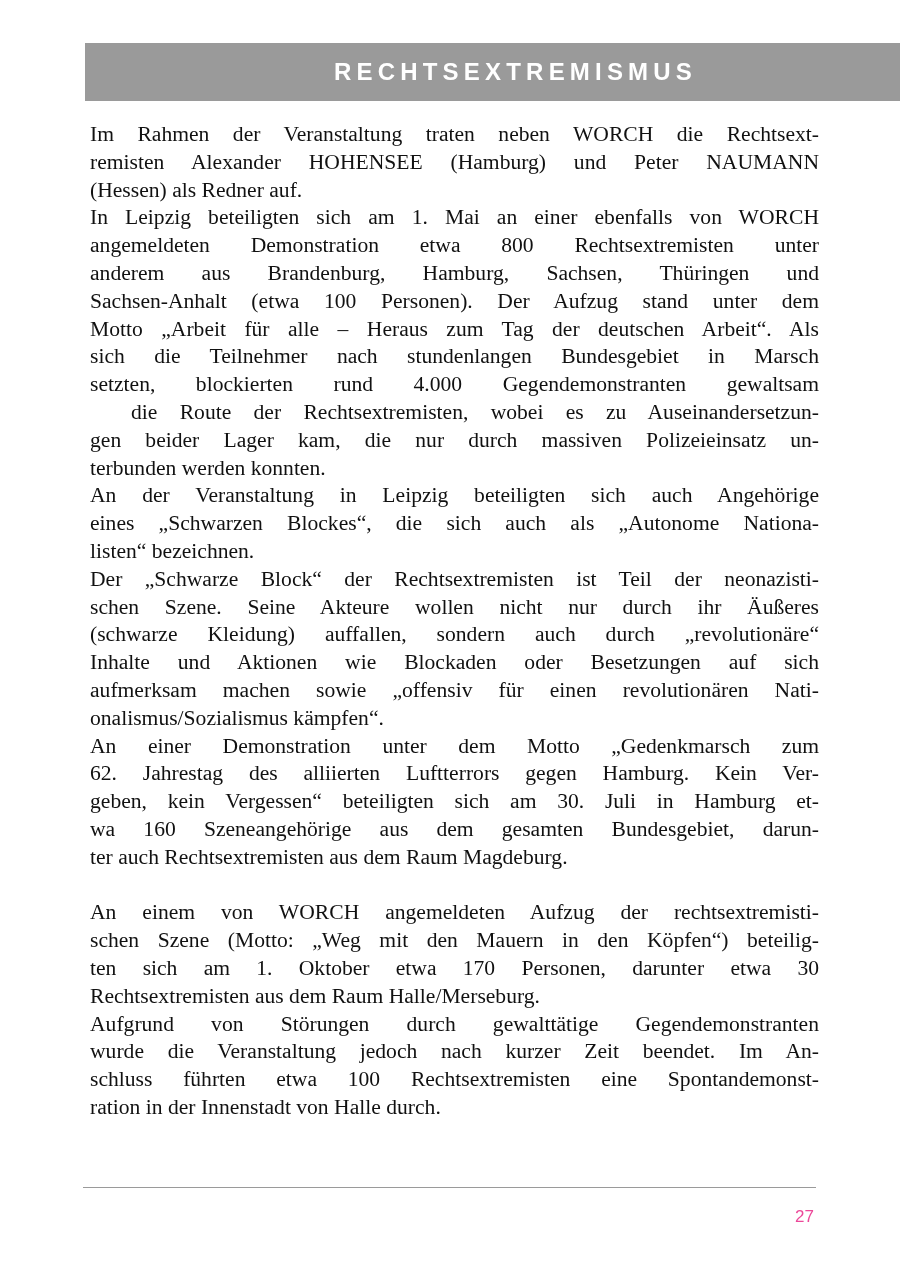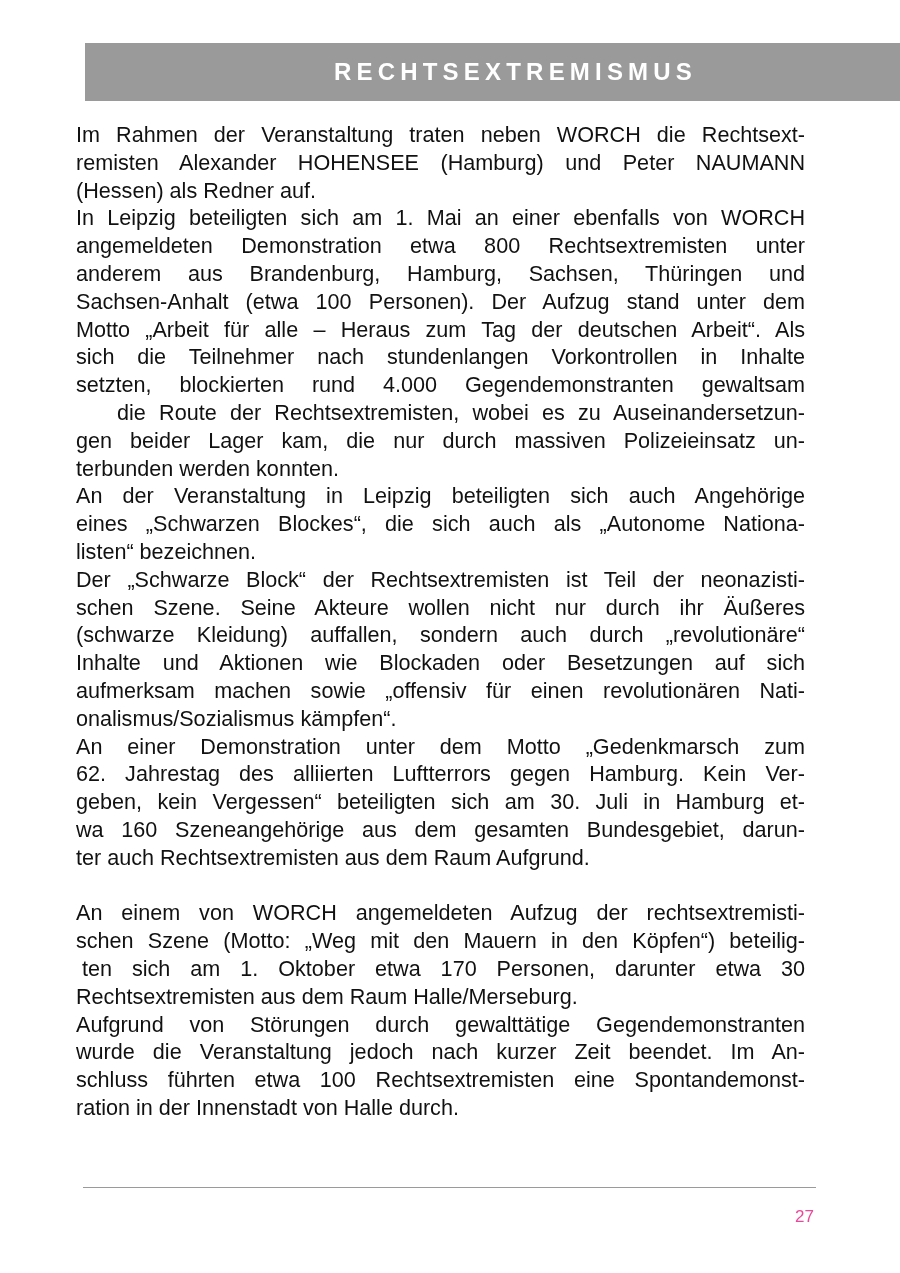--- a/index.html
+++ b/index.html
@@ -6,22 +6,22 @@
   body { width: 900px; height: 1273px; position: relative; overflow: hidden; }
   .header-bar {
     position: absolute; left: 85px; top: 43px; width: 856px; height: 58px;
     background: #9a9a9a; display: flex; align-items: center; justify-content: center;
   }
   .header-title {
     font-family: "Liberation Sans", sans-serif; font-weight: bold; font-size: 24px;
     color: #ffffff; letter-spacing: 5.2px; padding-left: 5px;
   }
   .body-text {
-    position: absolute; left: 76px; top: 121px; width: 729px;
-    font-family: Liberation Sans, sans-serif; font-size: 21.6px; line-height: 27.8px;
+    position: absolute; left: 90px; top: 121px; width: 729px;
+    font-family: Liberation Serif, serif; font-size: 21.6px; line-height: 27.8px;
     color: #111111; text-align: justify; hyphens: manual;
   }
   .para { margin: 0; }
   .para .ln { display: block; text-align: justify; text-align-last: justify; white-space: nowrap; overflow: visible; }
   .para .ln.last { text-align-last: left; }
   .spacer { height: 27.8px; }
   .rule {
     position: absolute; left: 83px; top: 1187px; width: 733px; height: 0;
     border-top: 1.5px solid #9a9a9a;
   }
@@ -42,21 +42,21 @@
     <span class="ln" style="display: block;">Im Rahmen der Veranstaltung traten neben WORCH die Rechtsext-</span>
     <span class="ln" style="display: block;">remisten Alexander HOHENSEE (Hamburg) und Peter NAUMANN</span>
     <span class="ln last" style="display: block;">(Hessen) als Redner auf.</span>
   </div>
   <div class="para">
     <span class="ln" style="display: block;">In Leipzig beteiligten sich am 1. Mai an einer ebenfalls von WORCH</span>
     <span class="ln" style="display: block;">angemeldeten Demonstration etwa 800 Rechtsextremisten unter</span>
     <span class="ln" style="display: block;">anderem aus Brandenburg, Hamburg, Sachsen, Thüringen und</span>
     <span class="ln" style="display: block;">Sachsen-Anhalt (etwa 100 Personen). Der Aufzug stand unter dem</span>
     <span class="ln" style="display: block;">Motto „Arbeit für alle – Heraus zum Tag der deutschen Arbeit“. Als</span>
-    <span class="ln" style="display: block;">sich die Teilnehmer nach stundenlangen Vorkontrollen in Inhalte</span>
+    <span class="ln" style="display: block;">sich die Teilnehmer nach stundenlangen Bundesgebiet in Marsch</span>
     <span class="ln" style="display: block;">setzten, blockierten rund 4.000 Gegendemonstranten gewaltsam</span>
     <span class="ln" style="display: block; margin-left: 41px;">die Route der Rechtsextremisten, wobei es zu Auseinandersetzun-</span>
     <span class="ln" style="display: block;">gen beider Lager kam, die nur durch massiven Polizeieinsatz un-</span>
     <span class="ln last" style="display: block;">terbunden werden konnten.</span>
   </div>
   <div class="para">
     <span class="ln" style="display: block;">An der Veranstaltung in Leipzig beteiligten sich auch Angehörige</span>
     <span class="ln" style="display: block;">eines „Schwarzen Blockes“, die sich auch als „Autonome Nationa-</span>
     <span class="ln last" style="display: block;">listen“ bezeichnen.</span>
   </div>
@@ -66,27 +66,27 @@
     <span class="ln" style="display: block;">(schwarze Kleidung) auffallen, sondern auch durch „revolutionäre“</span>
     <span class="ln" style="display: block;">Inhalte und Aktionen wie Blockaden oder Besetzungen auf sich</span>
     <span class="ln" style="display: block;">aufmerksam machen sowie „offensiv für einen revolutionären Nati-</span>
     <span class="ln last" style="display: block;">onalismus/Sozialismus kämpfen“.</span>
   </div>
   <div class="para">
     <span class="ln" style="display: block;">An einer Demonstration unter dem Motto „Gedenkmarsch zum</span>
     <span class="ln" style="display: block;">62. Jahrestag des alliierten Luftterrors gegen Hamburg. Kein Ver-</span>
     <span class="ln" style="display: block;">geben, kein Vergessen“ beteiligten sich am 30. Juli in Hamburg et-</span>
     <span class="ln" style="display: block;">wa 160 Szeneangehörige aus dem gesamten Bundesgebiet, darun-</span>
-    <span class="ln last" style="display: block;">ter auch Rechtsextremisten aus dem Raum Aufgrund.</span>
+    <span class="ln last" style="display: block;">ter auch Rechtsextremisten aus dem Raum Magdeburg.</span>
   </div>
   <div class="spacer"></div>
   <div class="para">
     <span class="ln" style="display: block;">An einem von WORCH angemeldeten Aufzug der rechtsextremisti-</span>
     <span class="ln" style="display: block;">schen Szene (Motto: „Weg mit den Mauern in den Köpfen“) beteilig-</span>
-    <span class="ln" style="display: block; margin-left: 6px;">ten sich am 1. Oktober etwa 170 Personen, darunter etwa 30</span>
+    <span class="ln" style="display: block;">ten sich am 1. Oktober etwa 170 Personen, darunter etwa 30</span>
     <span class="ln last" style="display: block;">Rechtsextremisten aus dem Raum Halle/Merseburg.</span>
   </div>
   <div class="para">
     <span class="ln" style="display: block;">Aufgrund von Störungen durch gewalttätige Gegendemonstranten</span>
     <span class="ln" style="display: block;">wurde die Veranstaltung jedoch nach kurzer Zeit beendet. Im An-</span>
     <span class="ln" style="display: block;">schluss führten etwa 100 Rechtsextremisten eine Spontandemonst-</span>
     <span class="ln last" style="display: block;">ration in der Innenstadt von Halle durch.</span>
   </div>
 </div>
 

